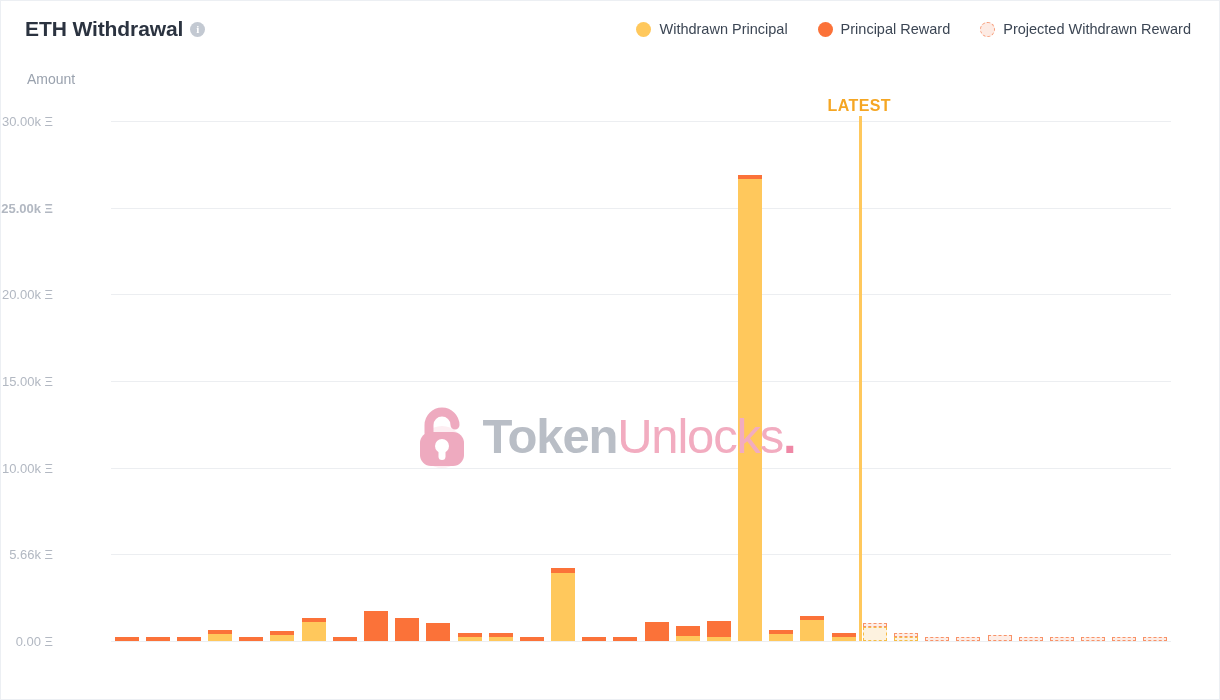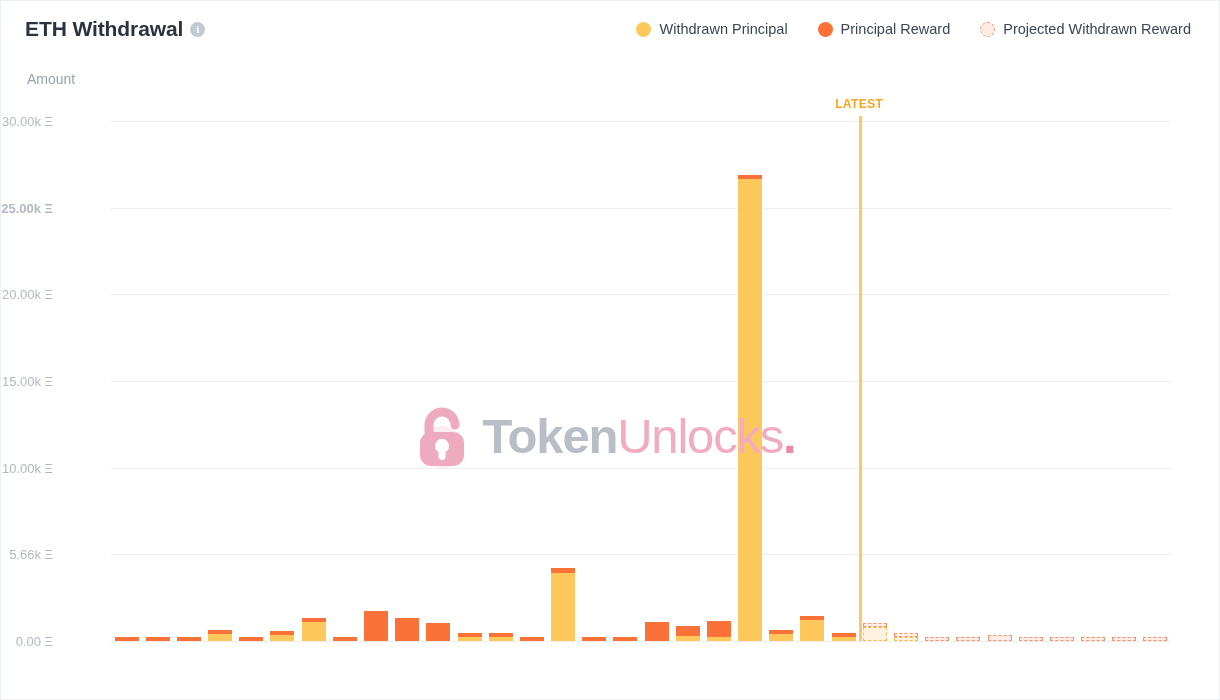--- a/index.html
+++ b/index.html
@@ -87,21 +87,21 @@
   .seg.principal { background: #FFC85C; }
   .seg.reward { background: #FB7239; }
   .seg.p-principal { background: #FDF2DF; border: 1.4px dashed #F6BC45; }
   .seg.p-reward { background: #FDEDE6; border: 1.4px dashed #F89268; }
 
   
   .latest-line {
     position: absolute; width: 2.5px; background: #FFC85C;
   }
   .latest-label {
-    position: absolute; font-size: 12px; font-weight: 700;
+    position: absolute; font-size: 16px; font-weight: 700;
     color: #F5A623; letter-spacing: 0.4px; transform: translateX(-50%);
   }
 
   
   .watermark {
     position: absolute; left: 0; top: 0; width: 1220px; height: 700px;
     display: flex; align-items: center; justify-content: center;
     pointer-events: none;
   }
   .wm-inner {

